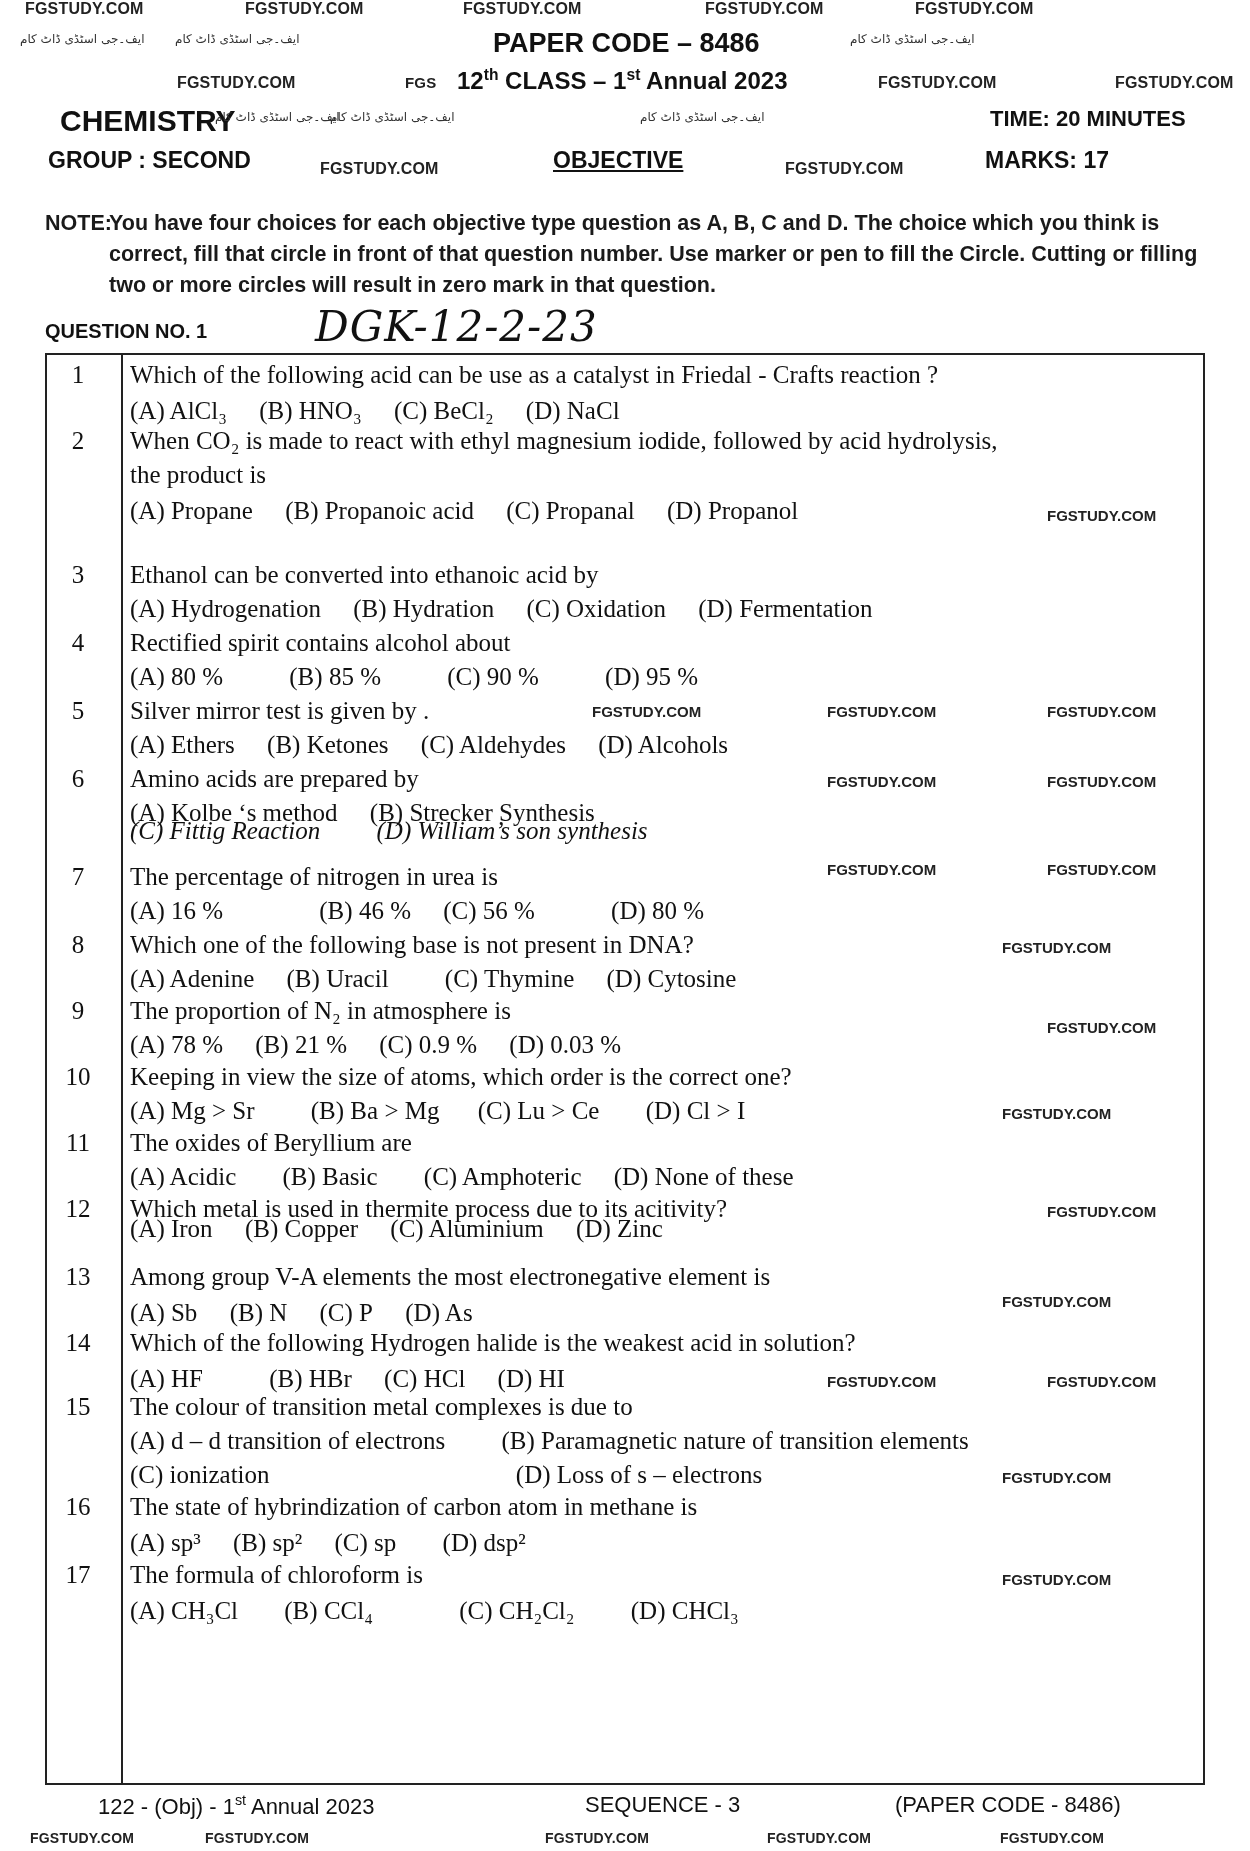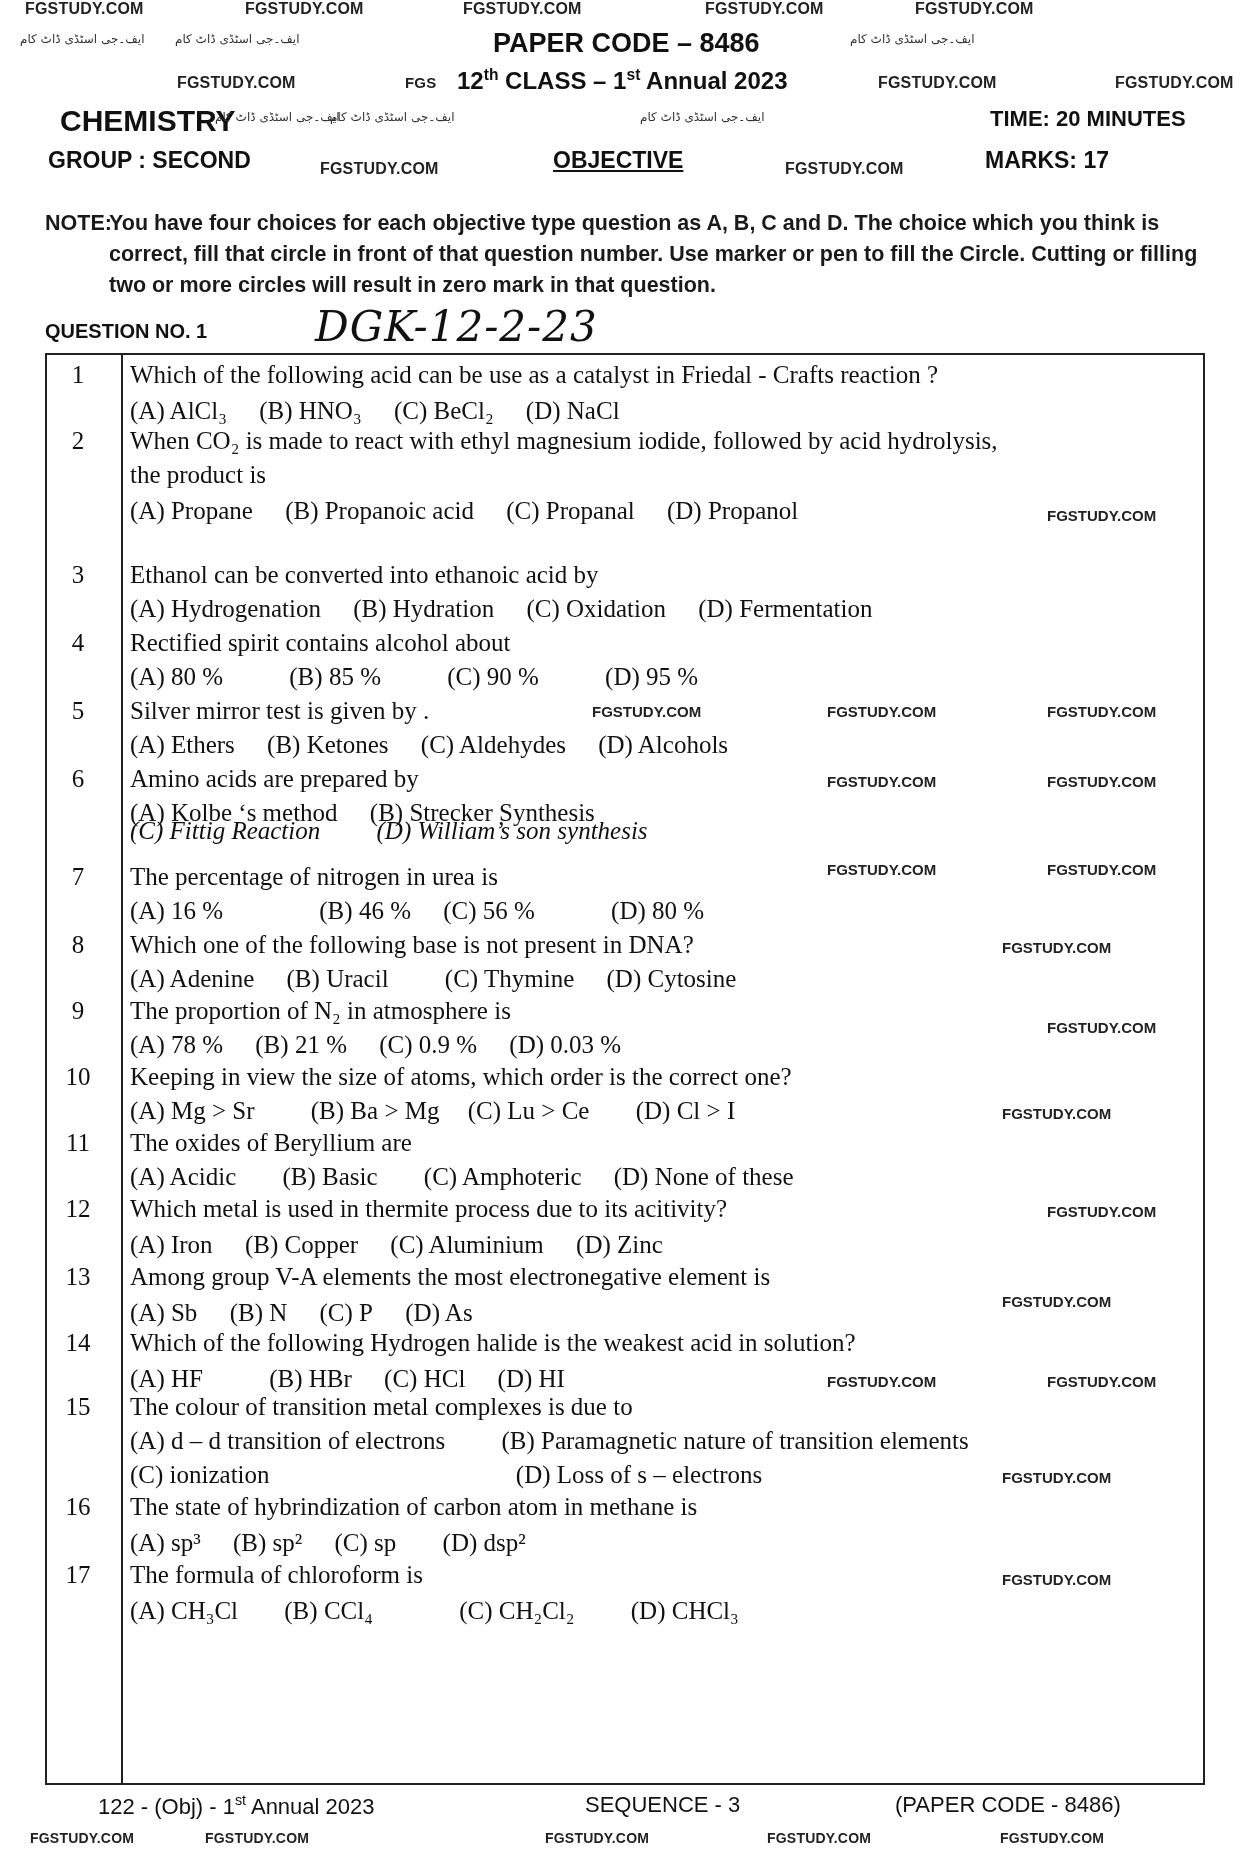--- a/index.html
+++ b/index.html
@@ -178,21 +178,21 @@
       <span class="opt"><span>(C)</span> <span>0.9 %</span></span>
       <span class="opt"><span>(D)</span> <span>0.03 %</span></span>
     </span>
   </div>
 
   <div class="q" style="top:708px;">
     <span class="num">10</span>
     <span class="line">Keeping in view the size of atoms, which order is the correct one?</span>
     <span class="line" style="top:34px;">
       <span class="opt" style="margin-right:50px"><span>(A)</span> <span>Mg &gt; Sr</span></span>
-      <span class="opt" style="margin-right:22px"><span>(B)</span> <span>Ba &gt; Mg</span></span>
+      <span class="opt" style="margin-right:32px"><span>(B)</span> <span>Ba &gt; Mg</span></span>
       <span class="opt" style="margin-right:40px"><span>(C)</span> <span>Lu &gt; Ce</span></span>
       <span class="opt"><span>(D)</span> <span>Cl &gt; I</span></span>
     </span>
     <span class="inwm" style="left:955px;top:42px;">FGSTUDY.COM</span>
   </div>
 
   <div class="q" style="top:774px;">
     <span class="num">11</span>
     <span class="line">The oxides of Beryllium are</span>
     <span class="line" style="top:34px;">
@@ -200,21 +200,21 @@
       <span class="opt" style="margin-right:40px"><span>(B)</span> <span>Basic</span></span>
       <span class="opt" style=""><span>(C)</span> <span>Amphoteric</span></span>
       <span class="opt"><span>(D)</span> <span>None of these</span></span>
     </span>
   </div>
 
   <div class="q" style="top:840px;">
     <span class="num">12</span>
     <span class="line">Which metal is used in thermite process due to its acitivity?</span>
     <span class="inwm" style="left:1000px;top:8px;">FGSTUDY.COM</span>
-    <span class="line" style="top:36px;text-align:center;">
+    <span class="line" style="top:20px;text-align:center;">
       <span class="opt"><span>(A)</span> <span>Iron</span></span>
       <span class="opt"><span>(B)</span> <span>Copper</span></span>
       <span class="opt"><span>(C)</span> <span>Aluminium</span></span>
       <span class="opt"><span>(D)</span> <span>Zinc</span></span>
     </span>
   </div>
 
   <div class="q" style="top:908px;">
     <span class="num">13</span>
     <span class="line">Among group V-A elements the most electronegative element is</span>

